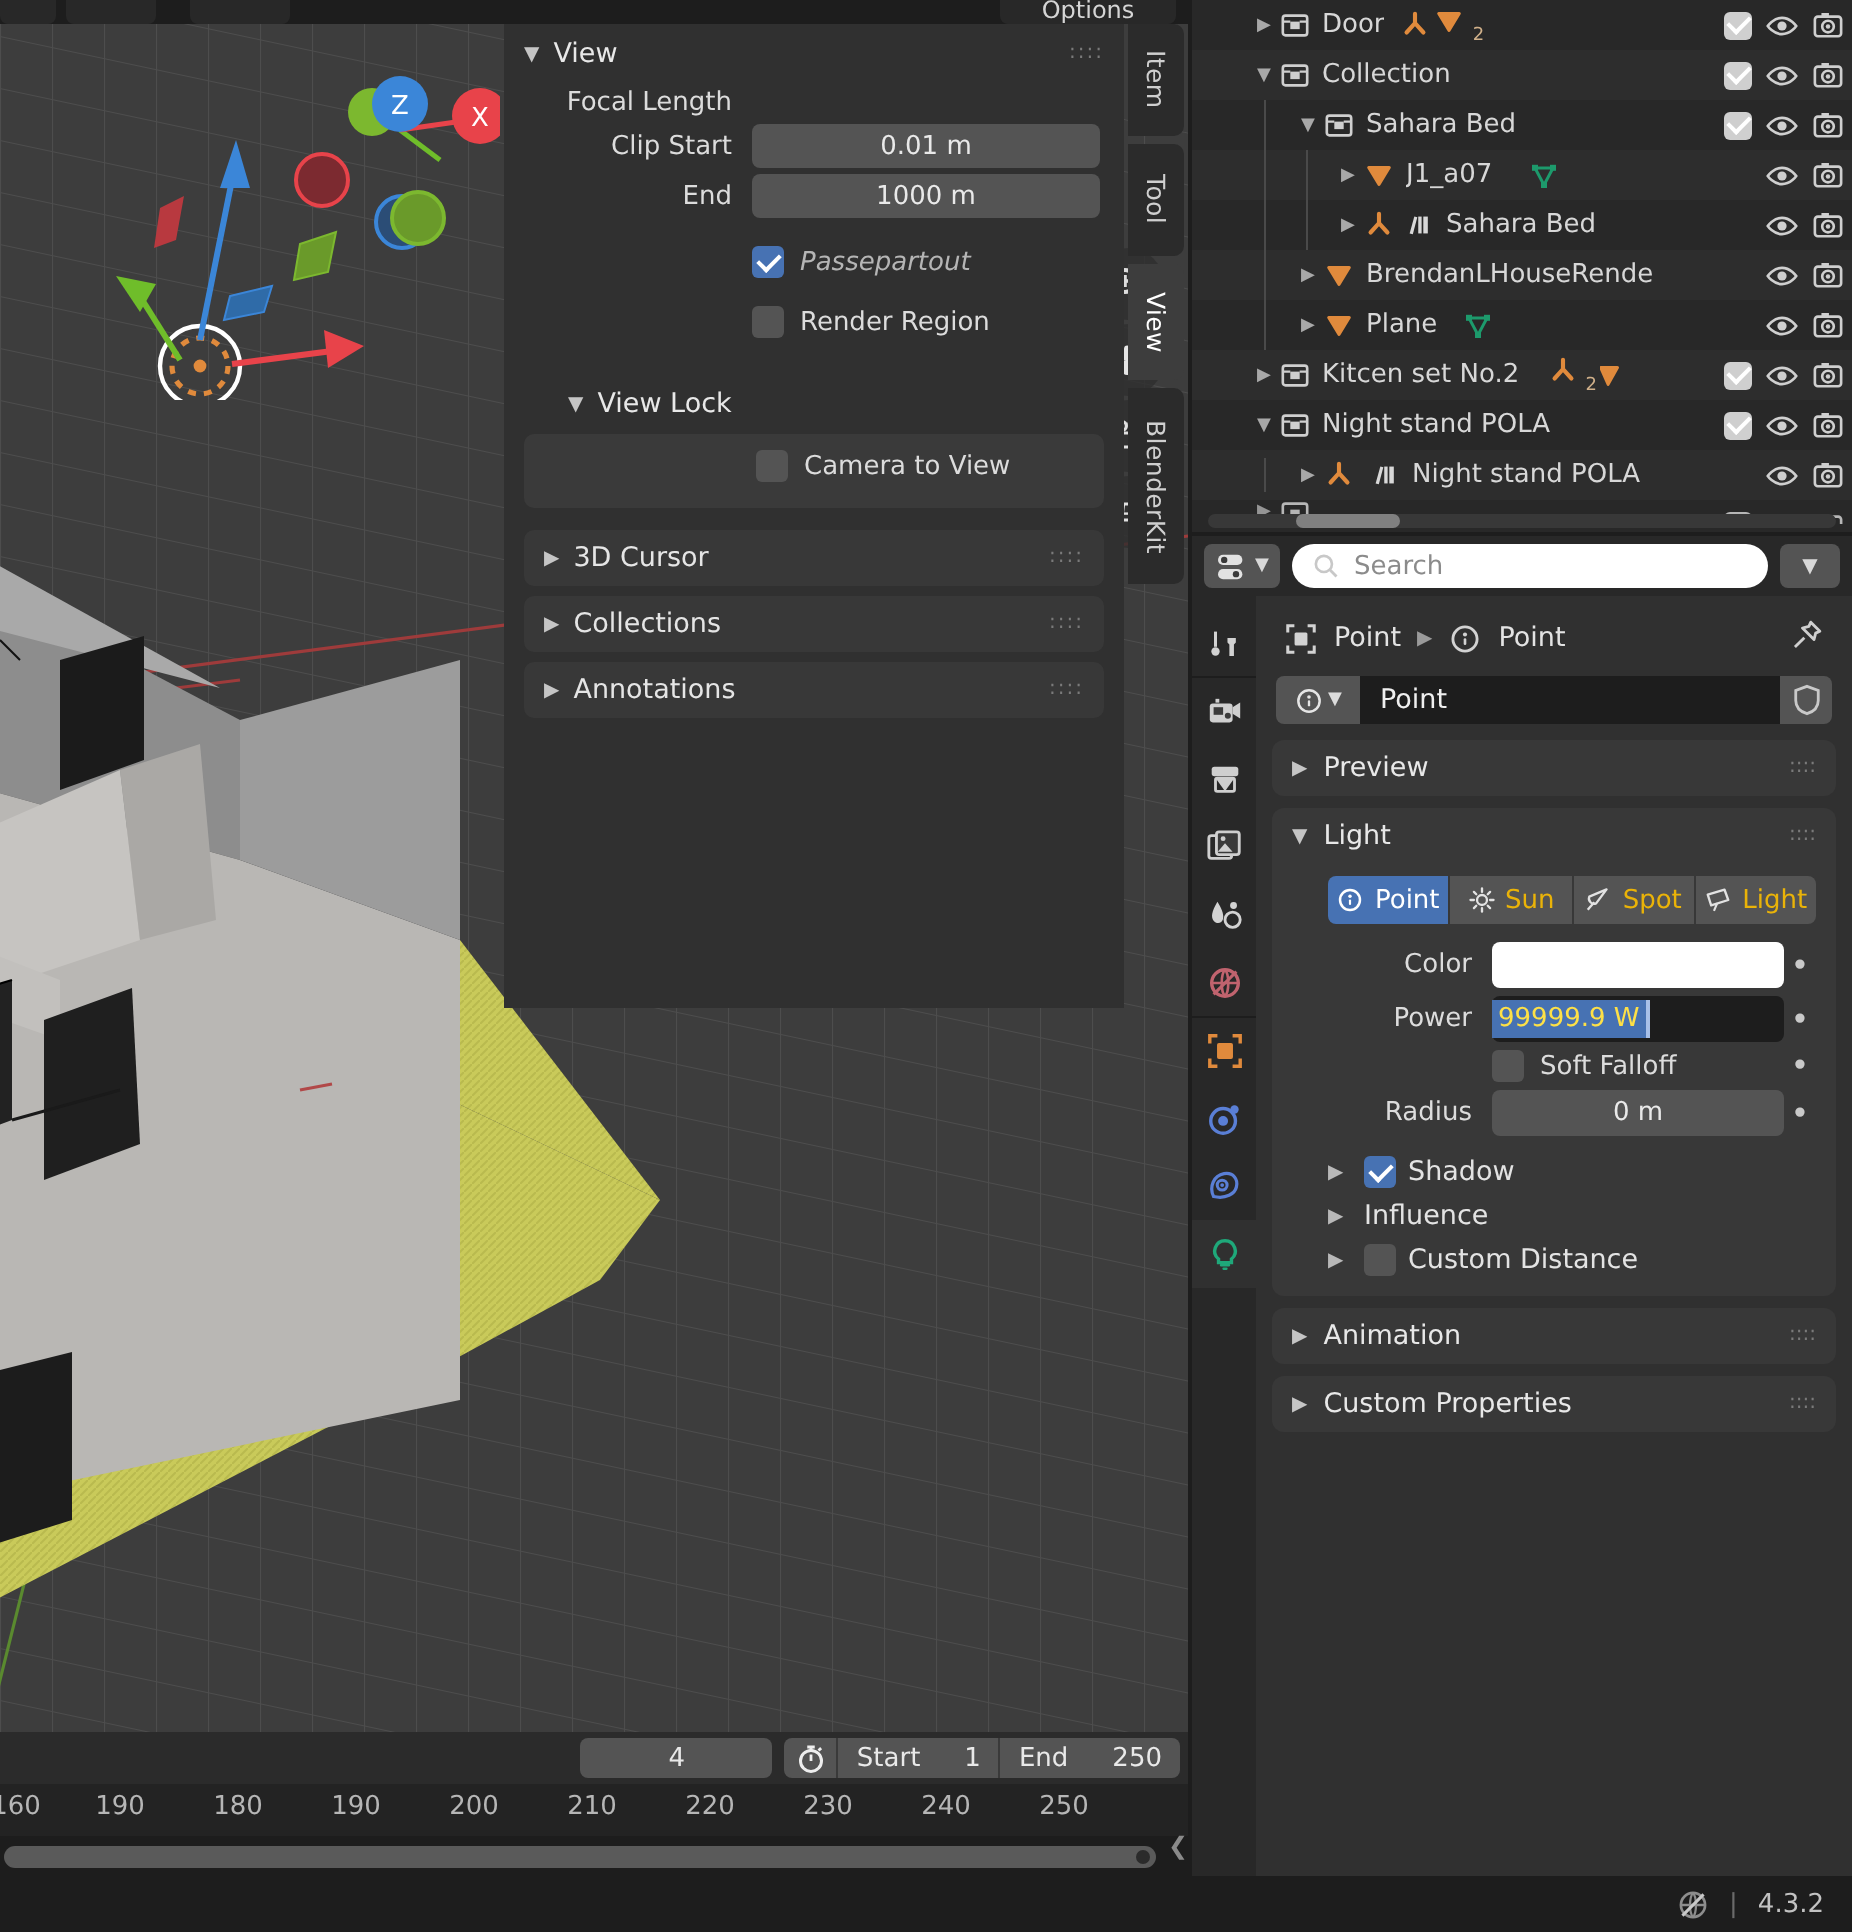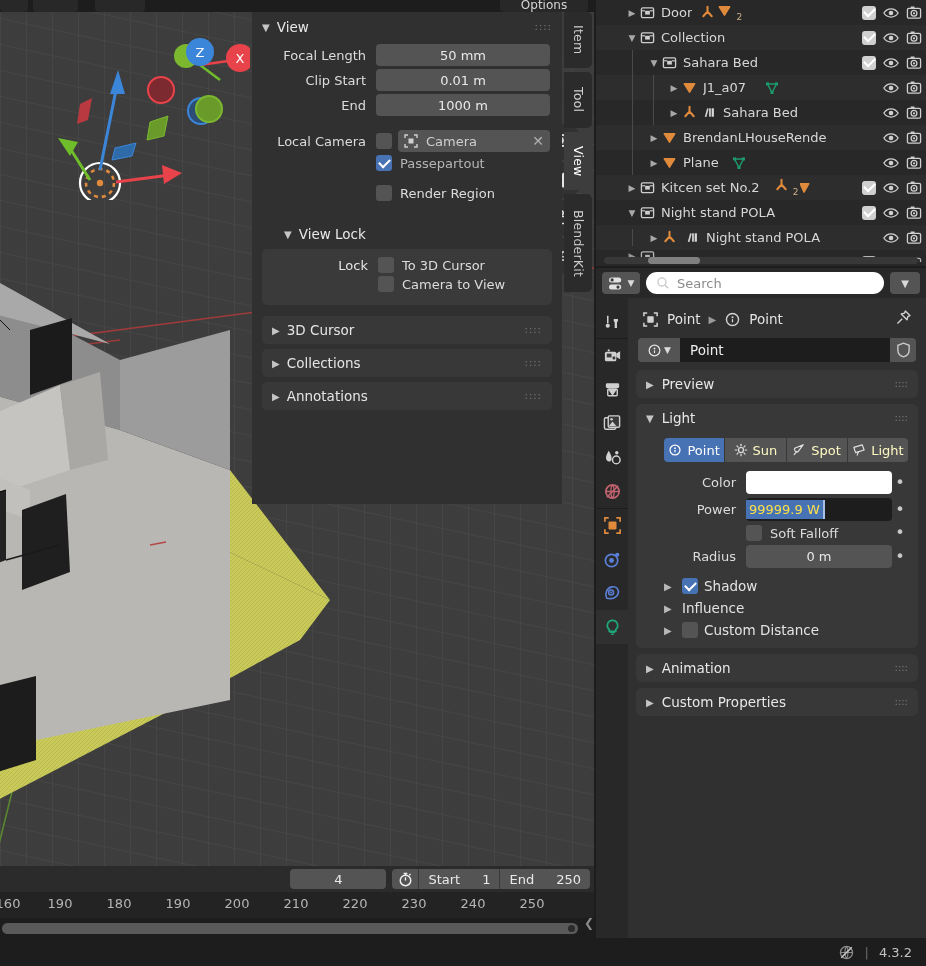--- a/index.html
+++ b/index.html
@@ -141,21 +141,21 @@
 
   .ppanel{ background:#383838; border-radius:6px; margin-bottom:6px; }
   .ppanel-head{ display:flex; align-items:center; height:28px; padding:0 10px;
     font-size:13.5px; color:#e8e8e8; }
   .ppanel-head .tri{ margin-right:8px; font-size:10px; color:#c5c5c5; }
   .ppanel-head .grip{ margin-left:auto; color:#7a7a7a; font-size:10px; line-height:6px;}
   .ppanel-body{ padding:2px 10px 10px 10px; }
 
   .typebar{ display:flex; gap:1px; margin:4px 0 9px 18px; }
   .tbtn{ flex:1; height:24px; background:#545454; display:flex; align-items:center;
-    justify-content:center; gap:5px; font-size:13px; color:#fef9c3; }
+    justify-content:center; gap:5px; font-size:13px; color:#eab308; }
   .tbtn:first-child{ border-radius:4px 0 0 4px; }
   .tbtn:last-child{ border-radius:0 4px 4px 0; }
   .tbtn.active{ background:#4772b3; color:#fff; }
 
   .prow{ display:flex; align-items:center; margin-bottom:4px; }
   .prow .lbl{ width:100px; text-align:right; padding-right:10px; font-size:13px; color:#dcdcdc; }
   .pval{ flex:1; height:23px; background:#545454; border-radius:4px; font-size:13px;
     color:#e9e9e9; display:flex; align-items:center; justify-content:center; }
   .pval.white{ background:#ffffff; }
   .pval.editing{ background:#1d1d1d; justify-content:flex-start; padding:0; }
@@ -299,64 +299,46 @@
 
   <div id="npanel">
     <div class="np-header">
       <span class="tri">▼</span>
       <span>View</span>
       <span class="np-grip">::::</span>
     </div>
     <div class="np-body">
       <div class="row">
         <div class="lbl">Focal Length</div>
-        <div class="val">50 mm</div>
       </div>
       <div class="row">
         <div class="lbl">Clip Start</div>
         <div class="val">0.01 m</div>
       </div>
       <div class="row" style="margin-bottom:14px;">
         <div class="lbl">End</div>
         <div class="val">1000 m</div>
       </div>
-      <div class="row">
-        <div class="lbl">Local Camera</div>
-        <div class="cbox"></div>
-        <div class="camfield">
-          <svg width="14" height="14" viewBox="0 0 14 14">
-            <path d="M1 4V1h3M10 1h3v3M13 10v3h-3M4 13H1v-3" fill="none" stroke="#cfcfcf" stroke-width="1.4"></path>
-            <rect x="4.5" y="4.5" width="5" height="5" fill="#cfcfcf"></rect>
-            </svg>
-          <span class="txt">Camera</span>
-          <span style="margin-left:auto;color:#b0b0b0;font-size:14px;">✕</span>
-        </div>
-      </div>
-      <div class="cb-row" style="margin-bottom:14px;">
+      <div class="cb-row" style="margin-bottom:14px;font-style:italic;">
         <div class="spacer"></div>
         <div class="cbox checked"></div>
         <span class="cb-text" style="color:#b5b5b5;">Passepartout</span>
       </div>
       <div class="cb-row" style="margin-bottom:12px;">
         <div class="spacer"></div>
         <div class="cbox"></div>
         <span class="cb-text">Render Region</span>
       </div>
     </div>
 
     <div class="np-sub-head">
       <span class="tri" style="margin-right:7px;font-size:10px;color:#c5c5c5;">▼</span>
       <span>View Lock</span>
     </div>
     <div class="sect-sub" style="margin:2px 10px 0 10px;">
-      <div class="cb-row" style="padding:0 4px;">
-        <div class="lbl" style="width:112px;text-align:right;padding-right:10px;">Lock</div>
-        <div class="cbox"></div>
-        <span class="cb-text">To 3D Cursor</span>
-      </div>
       <div class="cb-row" style="padding:0 4px;text-align:right;">
         <div class="spacer" style="width:112px;"></div>
         <div class="cbox"></div>
         <span class="cb-text">Camera to View</span>
       </div>
     </div>
 
     <div style="padding:6px 10px 0 10px;">
       <div class="closedpanel">
         <span class="tri">▶</span>

